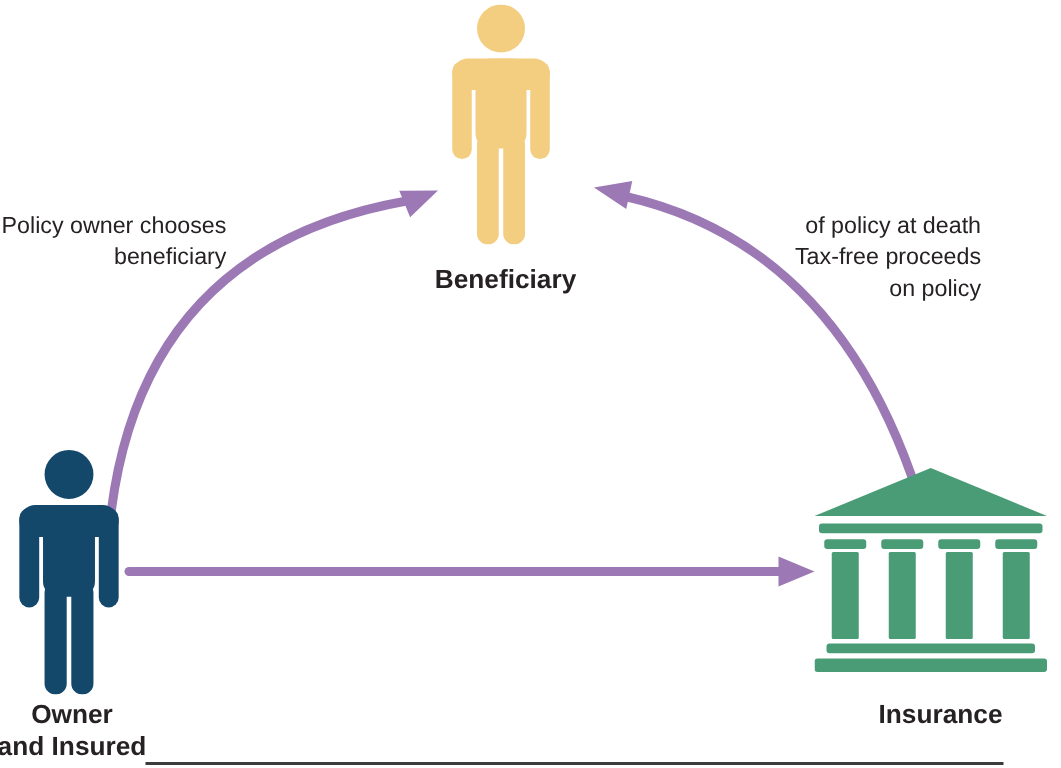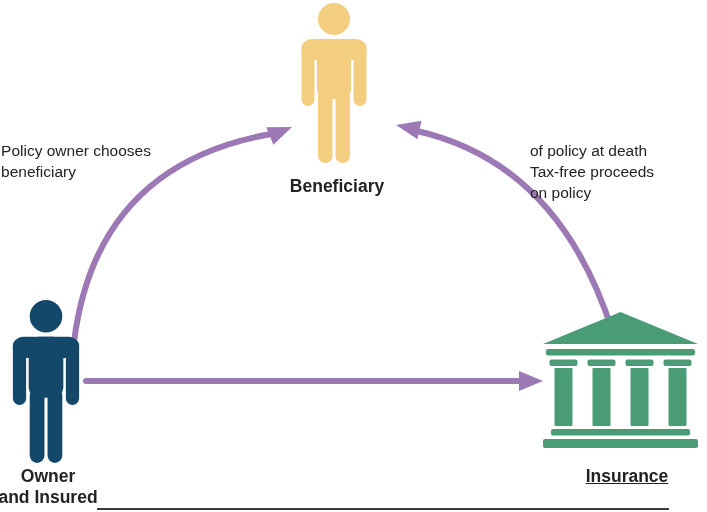--- a/index.html
+++ b/index.html
@@ -44,21 +44,21 @@
     font-weight: 700;
     font-size: 17.5px;
     line-height: 21px;
     color: var(--text, #262223);
     white-space: nowrap;
   }
   .annotation {
     position: absolute;
     z-index: 3;
     transform: translateX(-50%);
-    text-align: left;
+    text-align: right;
     font-weight: 400;
     font-size: 15.5px;
     line-height: 21px;
     color: var(--text, #262223);
     white-space: nowrap;
   }
   .annotation span, .node-label span { display: block; }
   #bottom-divider {
     position: absolute;
     left: 97px;
@@ -124,21 +124,21 @@
     <rect class="building-fill" x="44.5" y="47.5" width="28" height="6.5" rx="2"></rect>
     <rect class="building-fill" x="82.5" y="47.5" width="28" height="6.5" rx="2"></rect>
     <rect class="building-fill" x="120.5" y="47.5" width="28" height="6.5" rx="2"></rect>
     <rect class="building-fill" x="11.5" y="56" width="18" height="58" rx="1"></rect>
     <rect class="building-fill" x="49.5" y="56" width="18" height="58" rx="1"></rect>
     <rect class="building-fill" x="87.5" y="56" width="18" height="58" rx="1"></rect>
     <rect class="building-fill" x="125.5" y="56" width="18" height="58" rx="1"></rect>
     <rect class="building-fill" x="8" y="117" width="139" height="6.5" rx="2"></rect>
     <rect class="building-fill" x="0" y="127" width="155" height="9" rx="2"></rect>
   </svg>
-  <div class="node-label" style="left:627px; top:466px;text-decoration:underline;">
+  <div class="node-label" style="left:627px; top:466px;">
     <span>Insurance</span>
   </div>
 
   <div class="annotation" style="left:76px; top:140px;">
     <span>Policy owner chooses</span>
     <span>beneficiary</span>
   </div>
 
   <div class="annotation" style="left:592px; top:140px;">
     <span>of policy at death</span>

